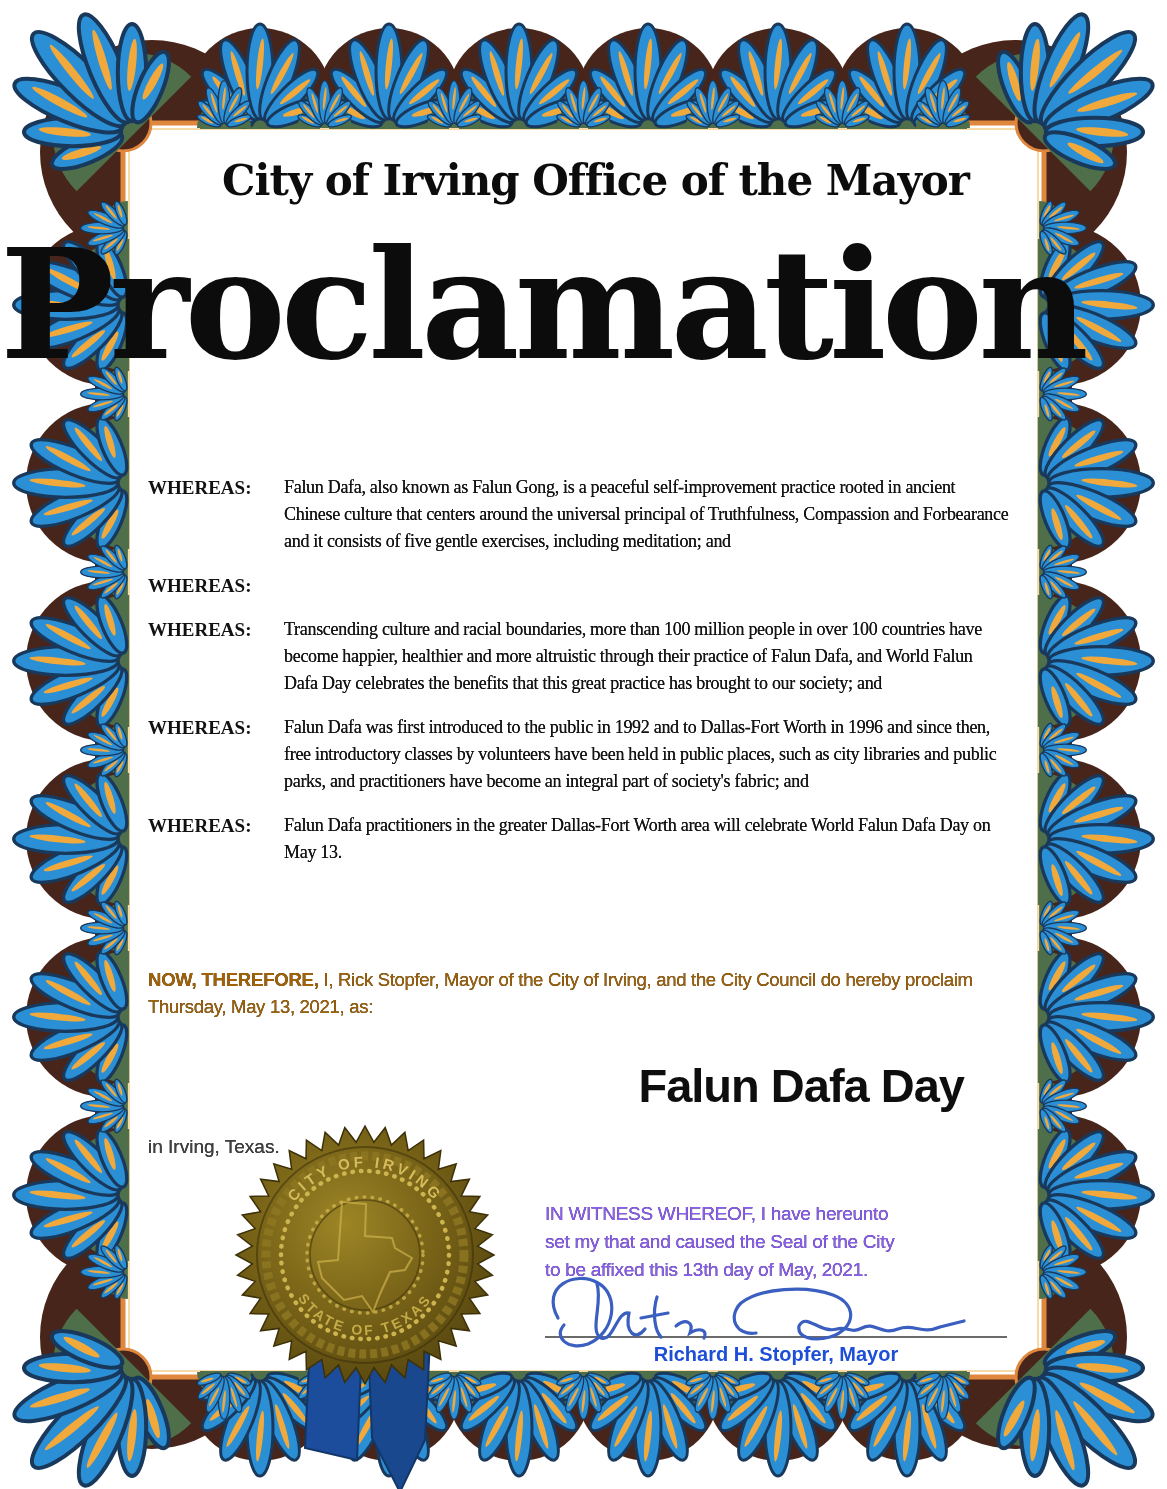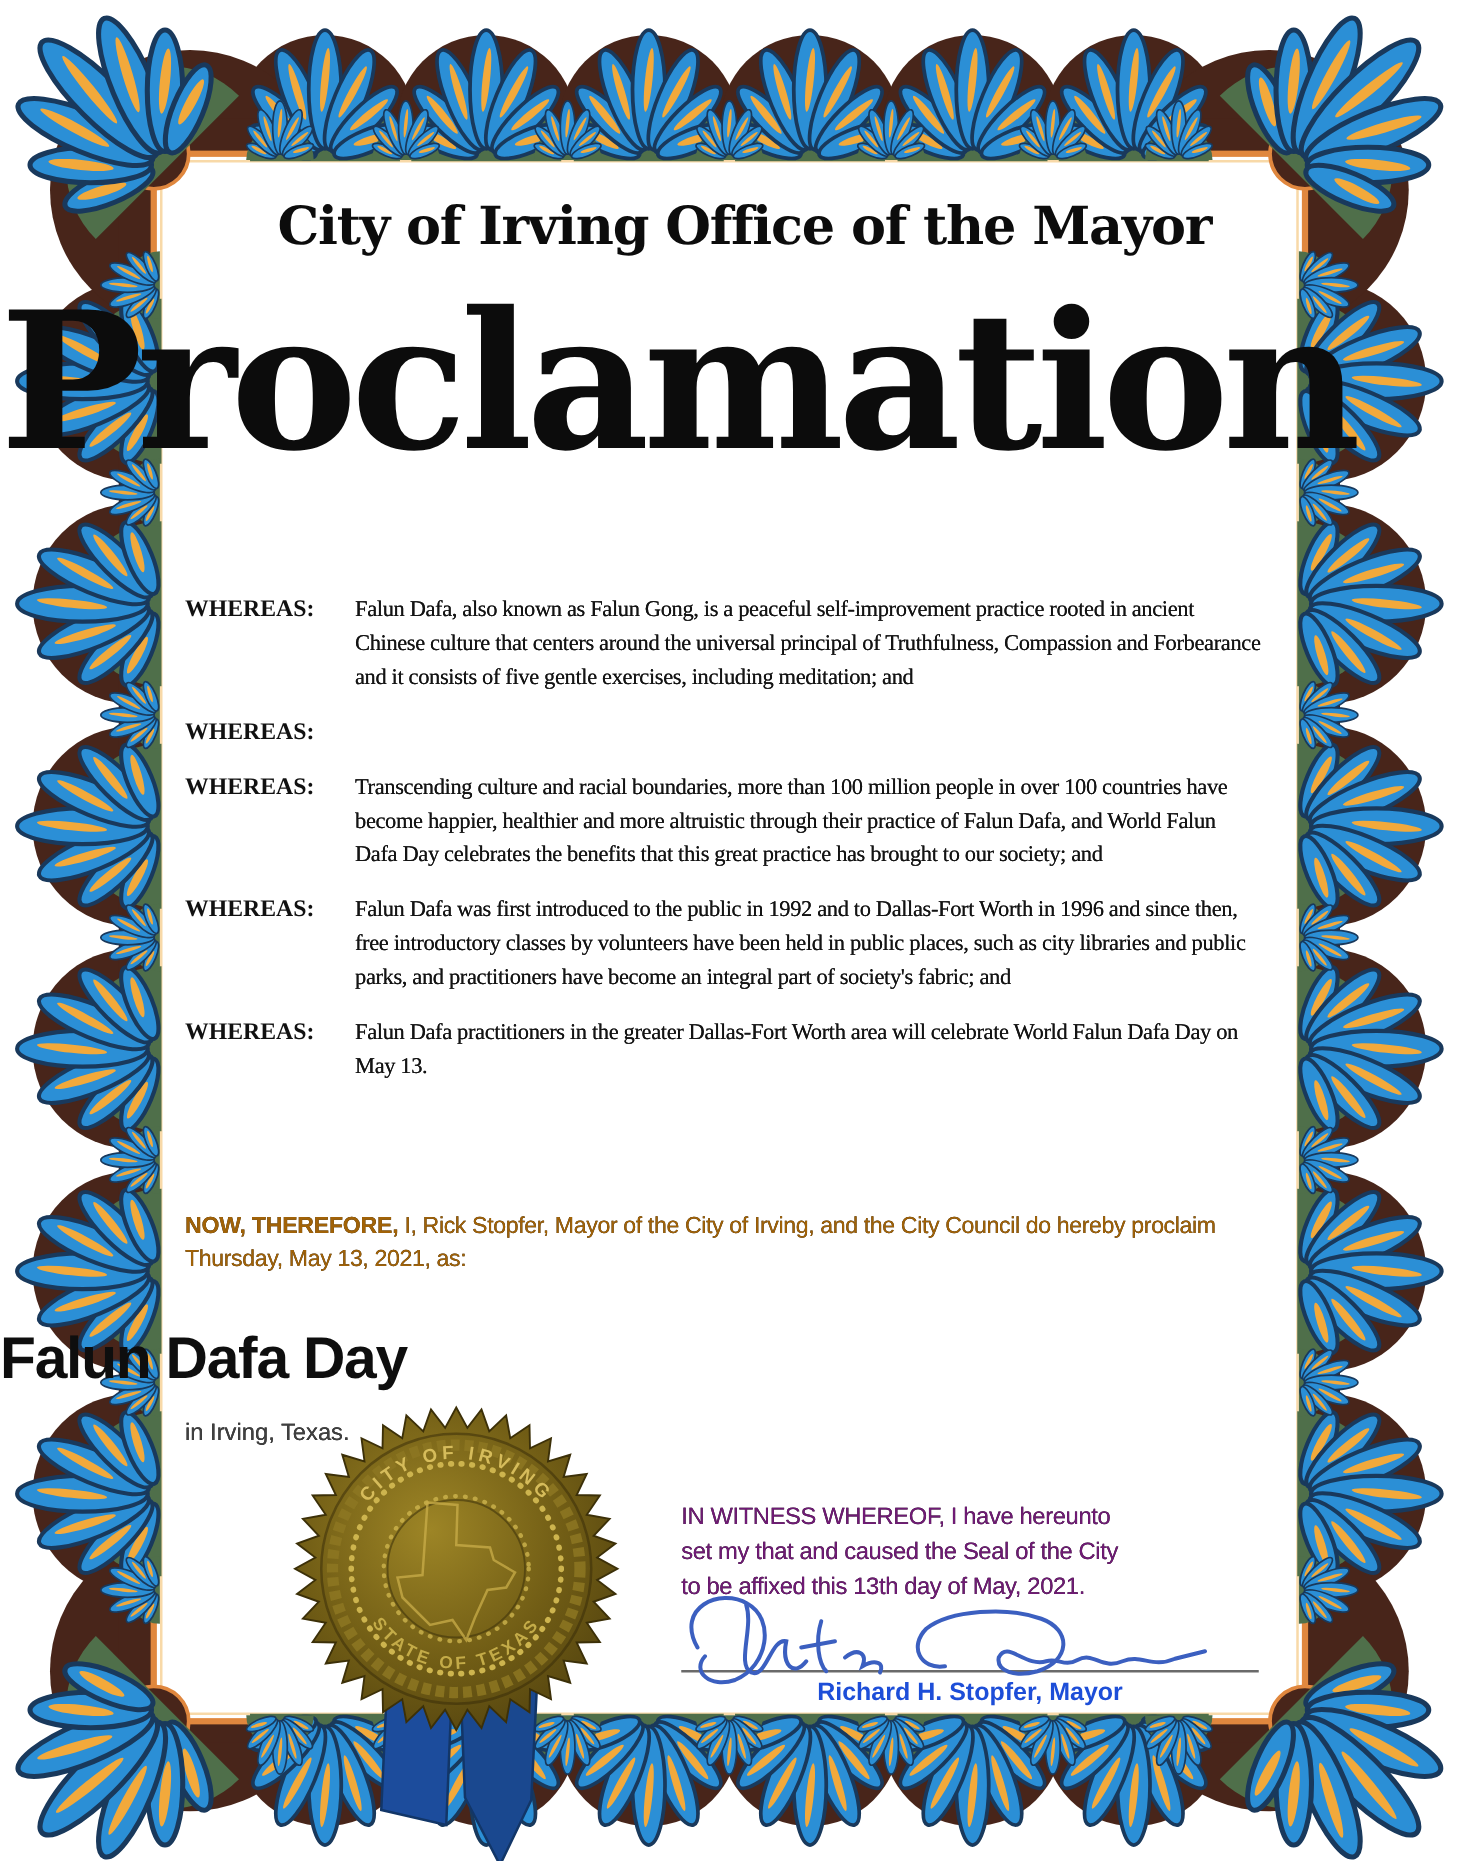--- a/index.html
+++ b/index.html
@@ -27,26 +27,26 @@
   .whereas-label{
     flex:0 0 136px;font-weight:bold;font-size:19px;line-height:27px;color:#111;
   }
   .whereas-text{
     flex:1;font-size:18px;line-height:27px;color:#141414;letter-spacing:-0.3px;
     text-shadow:0 0 0.4px #141414;
   }
   .therefore{left:148px;top:966px;width:866px;font-size:18.5px;line-height:27px;
     color:#a16207;letter-spacing:-0.3px;text-shadow:0 0 0.4px #141414;}
   .therefore b{font-weight:bold;letter-spacing:-0.2px;}
-  .day-title{left:0;top:1058px;width:964px;text-align:left;
+  .day-title{left:0;top:1058px;width:964px;text-align:right;
     font-weight:bold;font-size:47px;color:#0e0e0e;letter-spacing:-1px;}
   .location{left:148px;top:1136px;width:200px;font-size:19px;color:#404040;
     text-shadow:0 0 0.4px #141414;}
   .witness{left:545px;top:1200px;width:440px;font-size:19px;line-height:28px;
-    color:#701a75;letter-spacing:-0.3px;text-shadow:0 0 0.4px #141414;}
+    color:#8b5cf6;letter-spacing:-0.3px;text-shadow:0 0 0.4px #141414;}
   .sig-line{left:545px;top:1336px;width:462px;height:2px;background:#6a6a6a;}
   .signer{left:545px;top:1343px;width:462px;text-align:center;
     font-weight:bold;font-size:20px;color:#1d4ed8;}
 </style>
 </head>
 <body>
 
 <svg id="border-svg" viewBox="0 0 1167 1489">
   <defs>
     <radialGradient id="goldGrad" cx="42%" cy="38%" r="75%">

